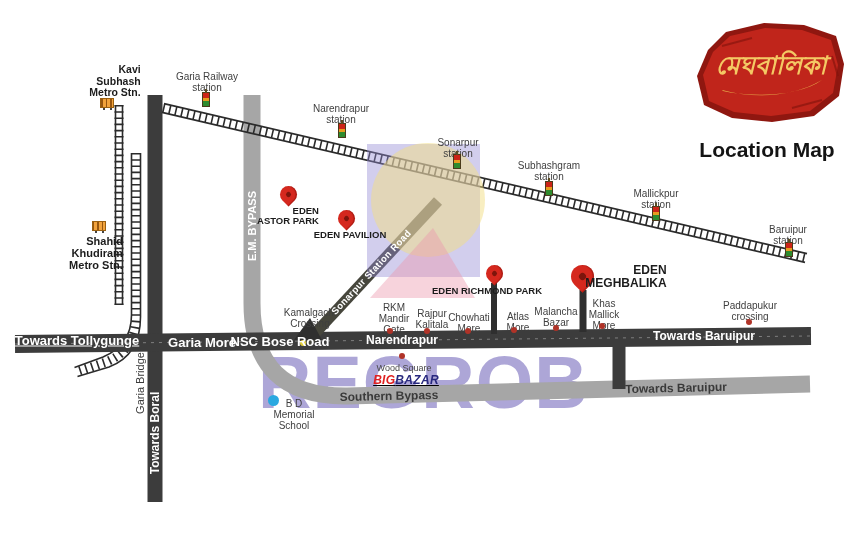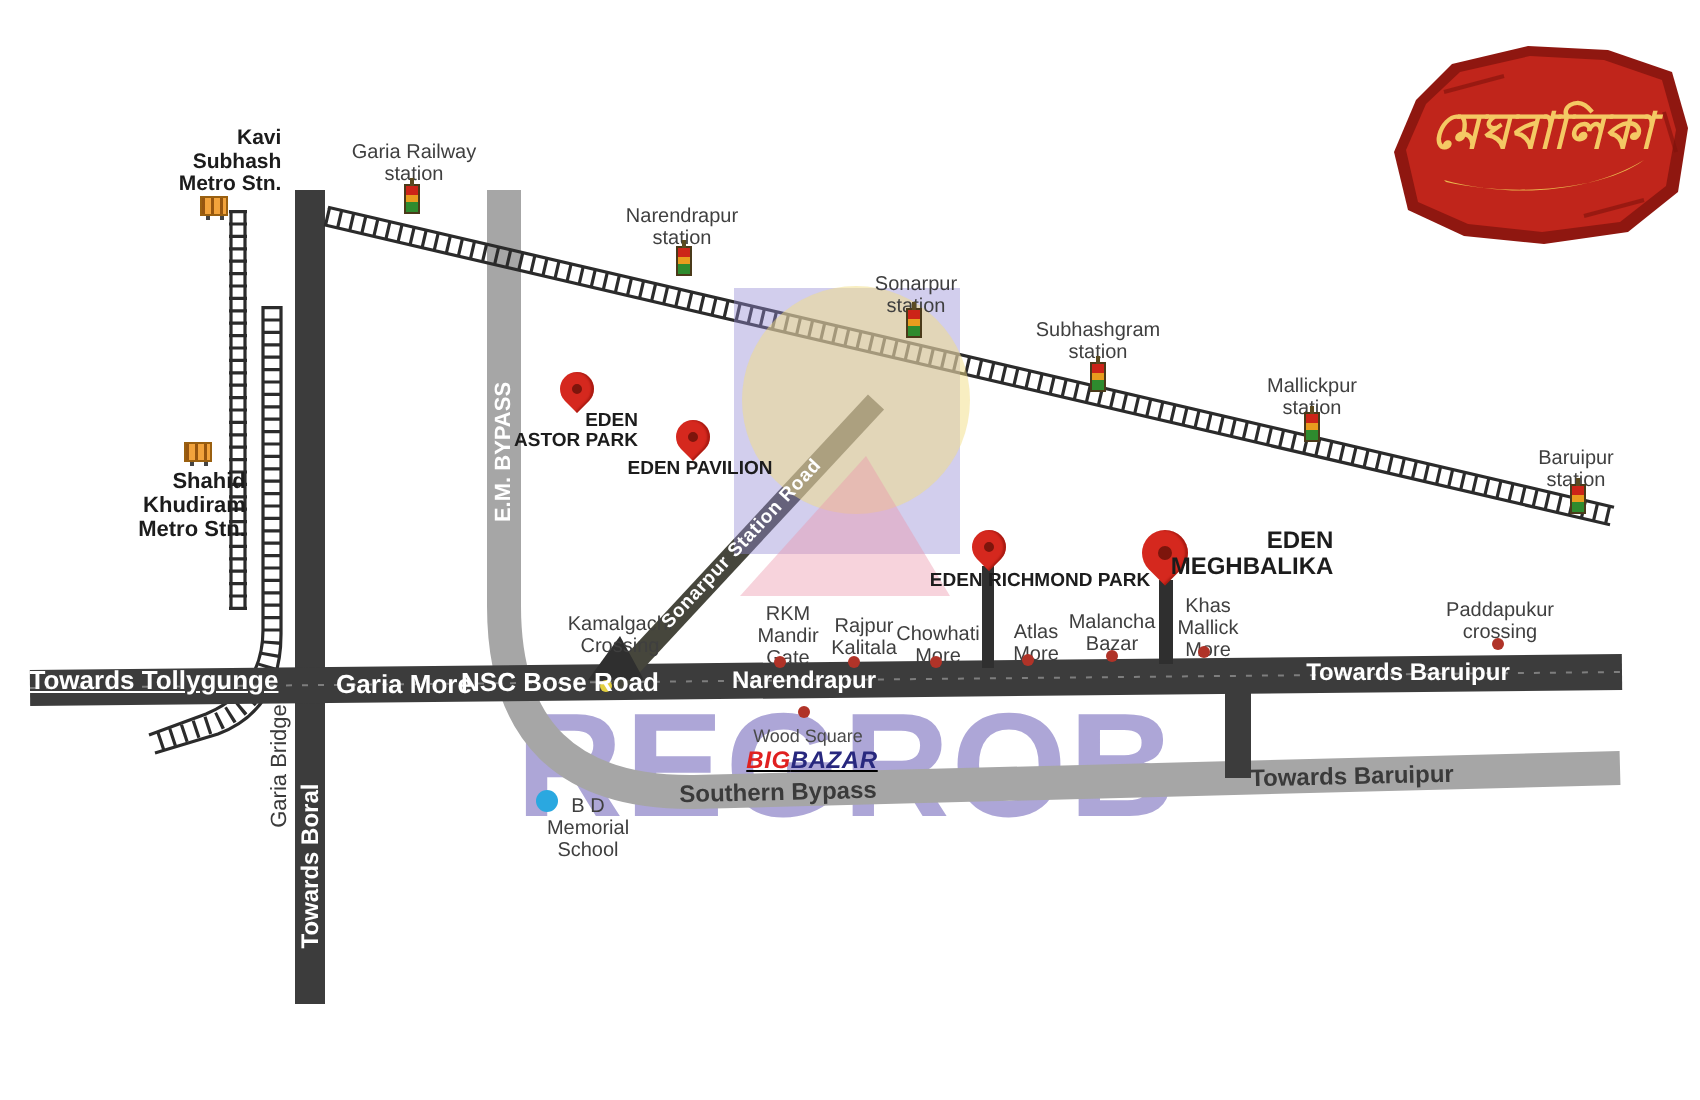--- a/index.html
+++ b/index.html
@@ -130,21 +130,21 @@
   <div class="lbl" style="left:788px;top:224px;">Baruipur
 station</div>
   <span class="signal" style="left:785px;top:242px;"></span>
 
   <span class="pin" style="left:279.5px;top:185.5px;"></span>
   <div class="lbl bold sz95" style="left:288px;top:206px;">EDEN
 ASTOR PARK</div>
   <span class="pin" style="left:337.5px;top:209.5px;"></span>
   <div class="lbl bold sz95" style="left:350px;top:230px;">EDEN PAVILION</div>
   <span class="pin" style="left:485.5px;top:264.5px;"></span>
-  <div class="lbl bold sz95" style="left:520px;top:286px;">EDEN RICHMOND PARK</div>
+  <div class="lbl bold sz95" style="left:487px;top:286px;">EDEN RICHMOND PARK</div>
   <span class="pin big" style="left:570.5px;top:265px;"></span>
   <div class="lbl bold sz12" style="left:626px;top:264px;">EDEN
 MEGHBALIKA</div>
 
   <div class="lbl" style="left:310px;top:307px;">Kamalgachi
 Crossing</div>
   <span class="dot yellow" style="left:300px;top:340px;"></span>
   <div class="lbl" style="left:394px;top:302px;">RKM
 Mandir
 Gate</div>
@@ -189,14 +189,15 @@
   <div class="roadlbl small vert" style="left:155px;top:433px;">Towards Boral</div>
   <div class="roadlbl small vert graytxt" style="left:140px;top:383px;font-weight:normal;font-size:11px;">Garia Bridge</div>
 
   <svg class="logo" viewBox="0 0 158 112" xmlns="http://www.w3.org/2000/svg">
     <path d="M16,34 L34,16 L72,7 L112,9 L144,20 L152,48 L147,80 L122,100 L80,106 L40,102 L12,89 L5,60 Z" fill="#8f1710"></path>
     <path d="M21,36 L38,20 L73,12 L110,14 L139,24 L146,49 L141,77 L118,95 L79,100 L42,96 L17,85 L11,59 Z" fill="#c0251b"></path>
     <path d="M30,30 L60,22 M100,92 L130,84 M140,40 L146,60" stroke="#7e120c" stroke-width="2" fill="none" opacity="0.6"></path>
     <text class="brand-bn" x="79" y="58" text-anchor="middle" fill="#f4c964">মেঘবালিকা</text>
     <path d="M30,74 C62,83 102,81 130,64 C108,80 62,82 31,75 Z" fill="#e9b84e"></path>
   </svg>
+  <div class="logo-caption">Location Map</div>
 
 </div>
 
 </body></html>

